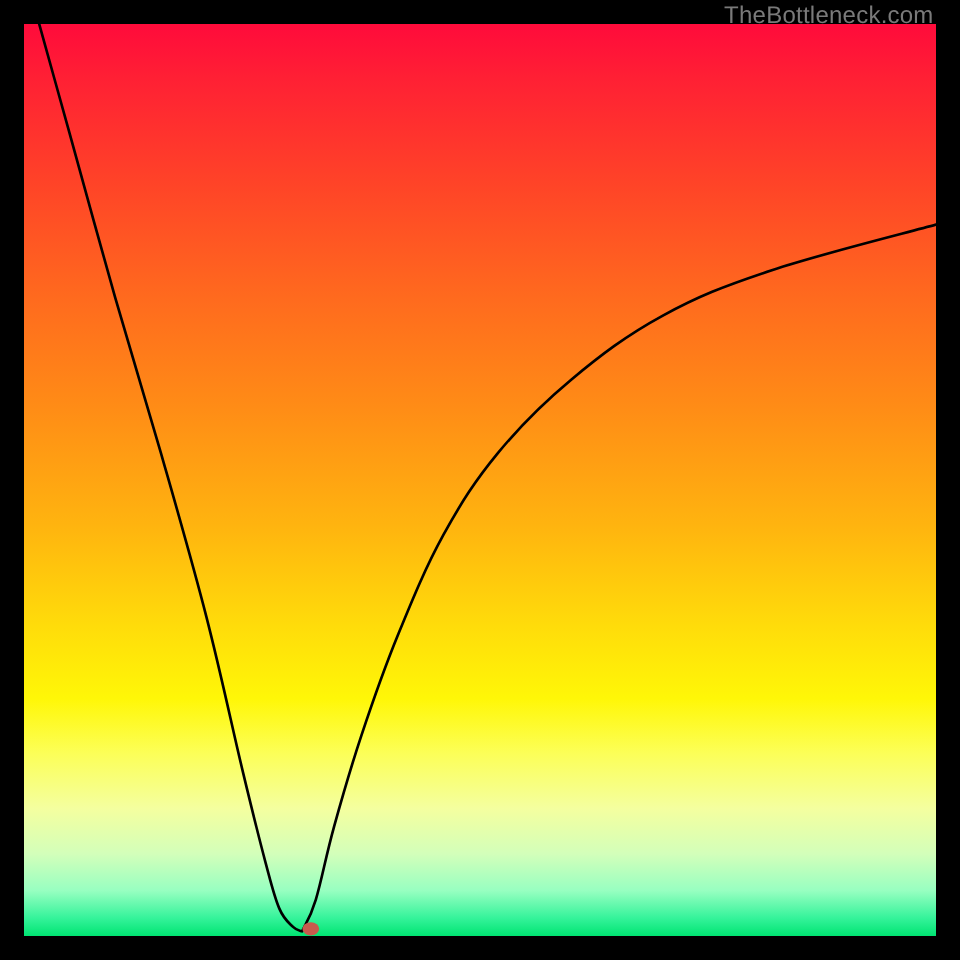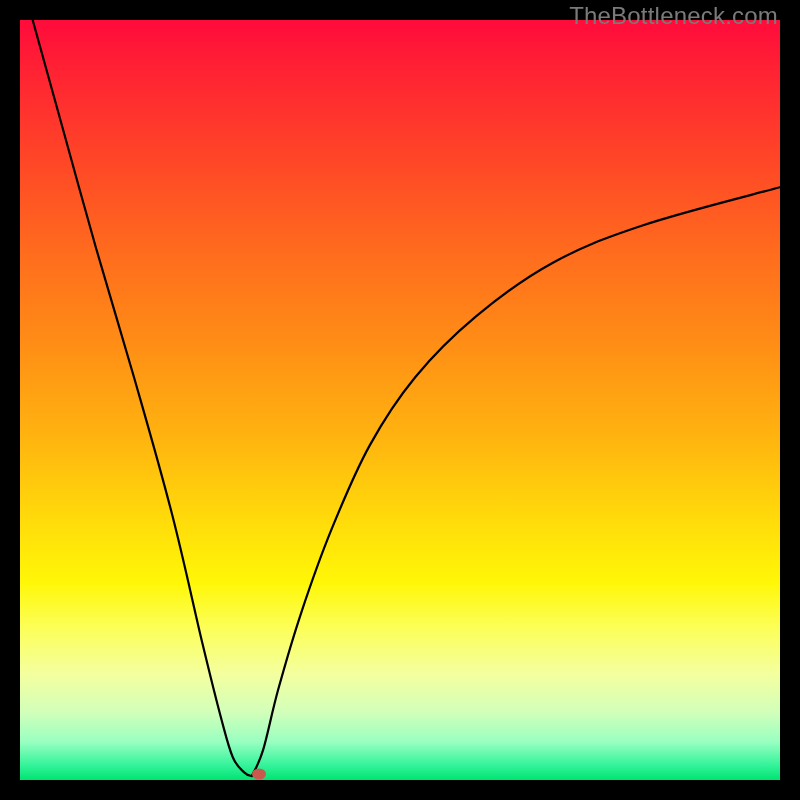--- a/index.html
+++ b/index.html
@@ -41,21 +41,21 @@
       #98ffc1 95%,
       #36f39b 98%,
       #00e472 100%
     );
   }
   .watermark {
     position: absolute;
     top: 2px;
     right: 22px;
     color: #7a7a7a;
-    font-size: 24px;
+    font-size: 20px;
     font-weight: 500;
     letter-spacing: 0.2px;
     user-select: none;
   }
   svg.curve {
     position: absolute;
     top: 0;
     left: 0;
     width: 760px;
     height: 760px;

